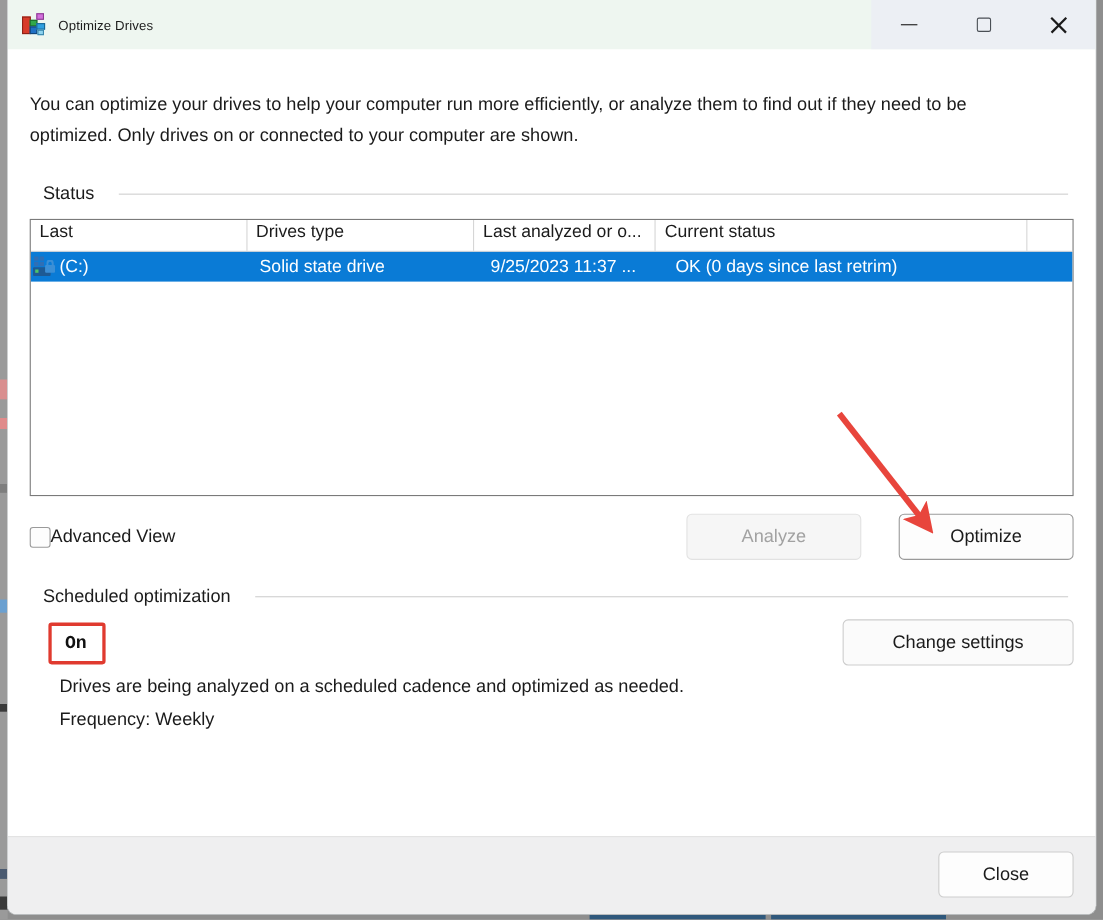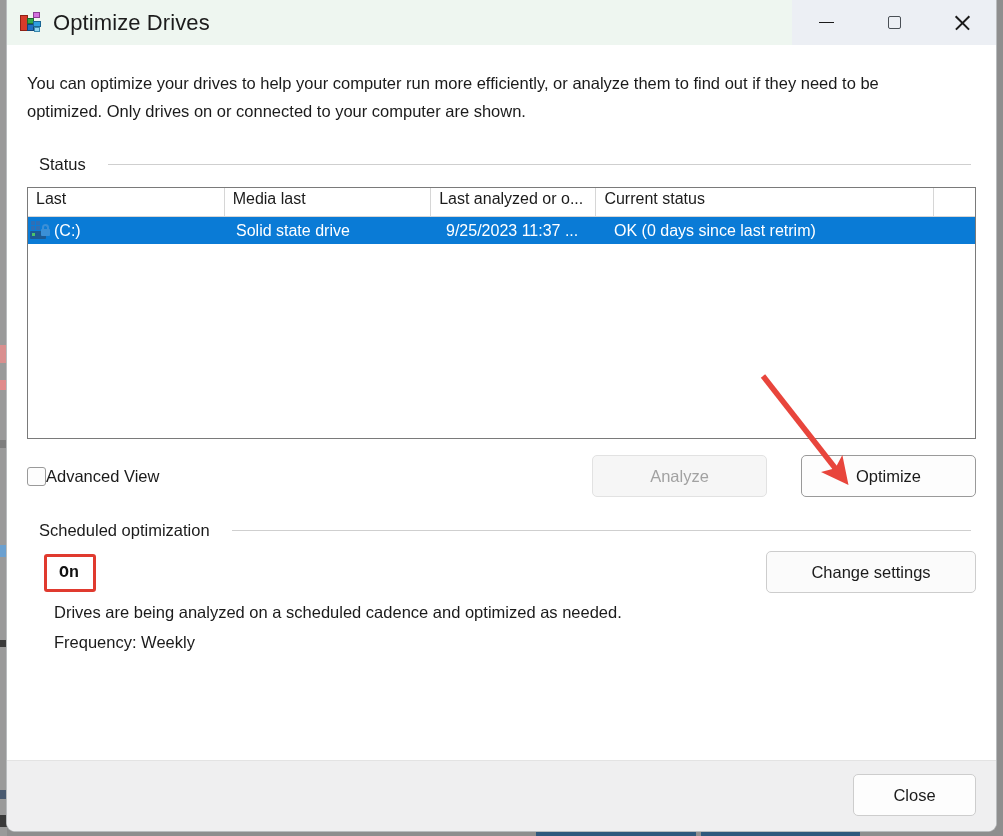--- a/index.html
+++ b/index.html
@@ -61,21 +61,21 @@
   }
   .title-icon {
     width: 22px; height: 22px;
     margin-left: 13px;
     position: relative;
     flex: none;
   }
   .title-icon .blk { position: absolute; }
   .title-text {
     margin-left: 11px;
-    font-size: 22px;
+    font-size: 12px;
     color: #1c1c1c;
     letter-spacing: .1px;
   }
   .win-controls {
     position: absolute;
     right: 0; top: 0;
     height: 45px;
     display: flex;
     background: #eceff4;
   }
@@ -105,21 +105,21 @@
     background: #1a1a1a;
   }
   .glyph-close:before { transform: rotate(45deg); }
   .glyph-close:after  { transform: rotate(-45deg); }
 
   
   .body {
     position: relative;
     height: 715px;
     background: #ffffff;
-    padding: 0 20px;
+    padding: 12px 20px;
     box-sizing: border-box;
   }
 
   .intro {
     padding-top: 24px;
     font-size: 16.5px;
     color: #1b1b1b;
     line-height: 28px;
     max-width: 905px;
   }
@@ -223,21 +223,21 @@
     box-sizing: border-box;
     flex: none;
   }
   .chk-label {
     font-size: 16.5px;
     color: #1b1b1b;
   }
   .spacer { flex: 1; }
 
   .btn {
-    width: 175px;
+    width: 159px;
     height: 42px;
     border: 1px solid #cdcdcd;
     border-radius: 5px;
     background: #fbfbfb;
     font-size: 16.5px;
     color: #1b1b1b;
     font-family: "Liberation Sans", sans-serif;
     display: flex;
     align-items: center;
     justify-content: center;
@@ -369,21 +369,21 @@
       <div class="intro">You can optimize your drives to help your computer run more efficiently, or analyze them to find out if they need to be optimized. Only drives on or connected to your computer are shown.</div>
 
       <div class="group-head">
         <span class="label">Status</span>
         <span class="rule"></span>
       </div>
 
       <div class="table-wrap">
         <div class="thead">
           <div class="th c0">Last</div>
-          <div class="th c1">Media last</div>
+          <div class="th c1">Drives type</div>
           <div class="th c2">Last analyzed or o...</div>
           <div class="th c3">Current status</div>
           <div class="th c4"></div>
         </div>
 
         <div class="trow selected">
           <div class="td c0">
             <span class="drive-icon">
               <i style="left:1px;top:0px;width:4px;height:4px;background:#2f6fb5;"></i>
               <i style="left:6px;top:0px;width:4px;height:4px;background:#2f6fb5;"></i>

